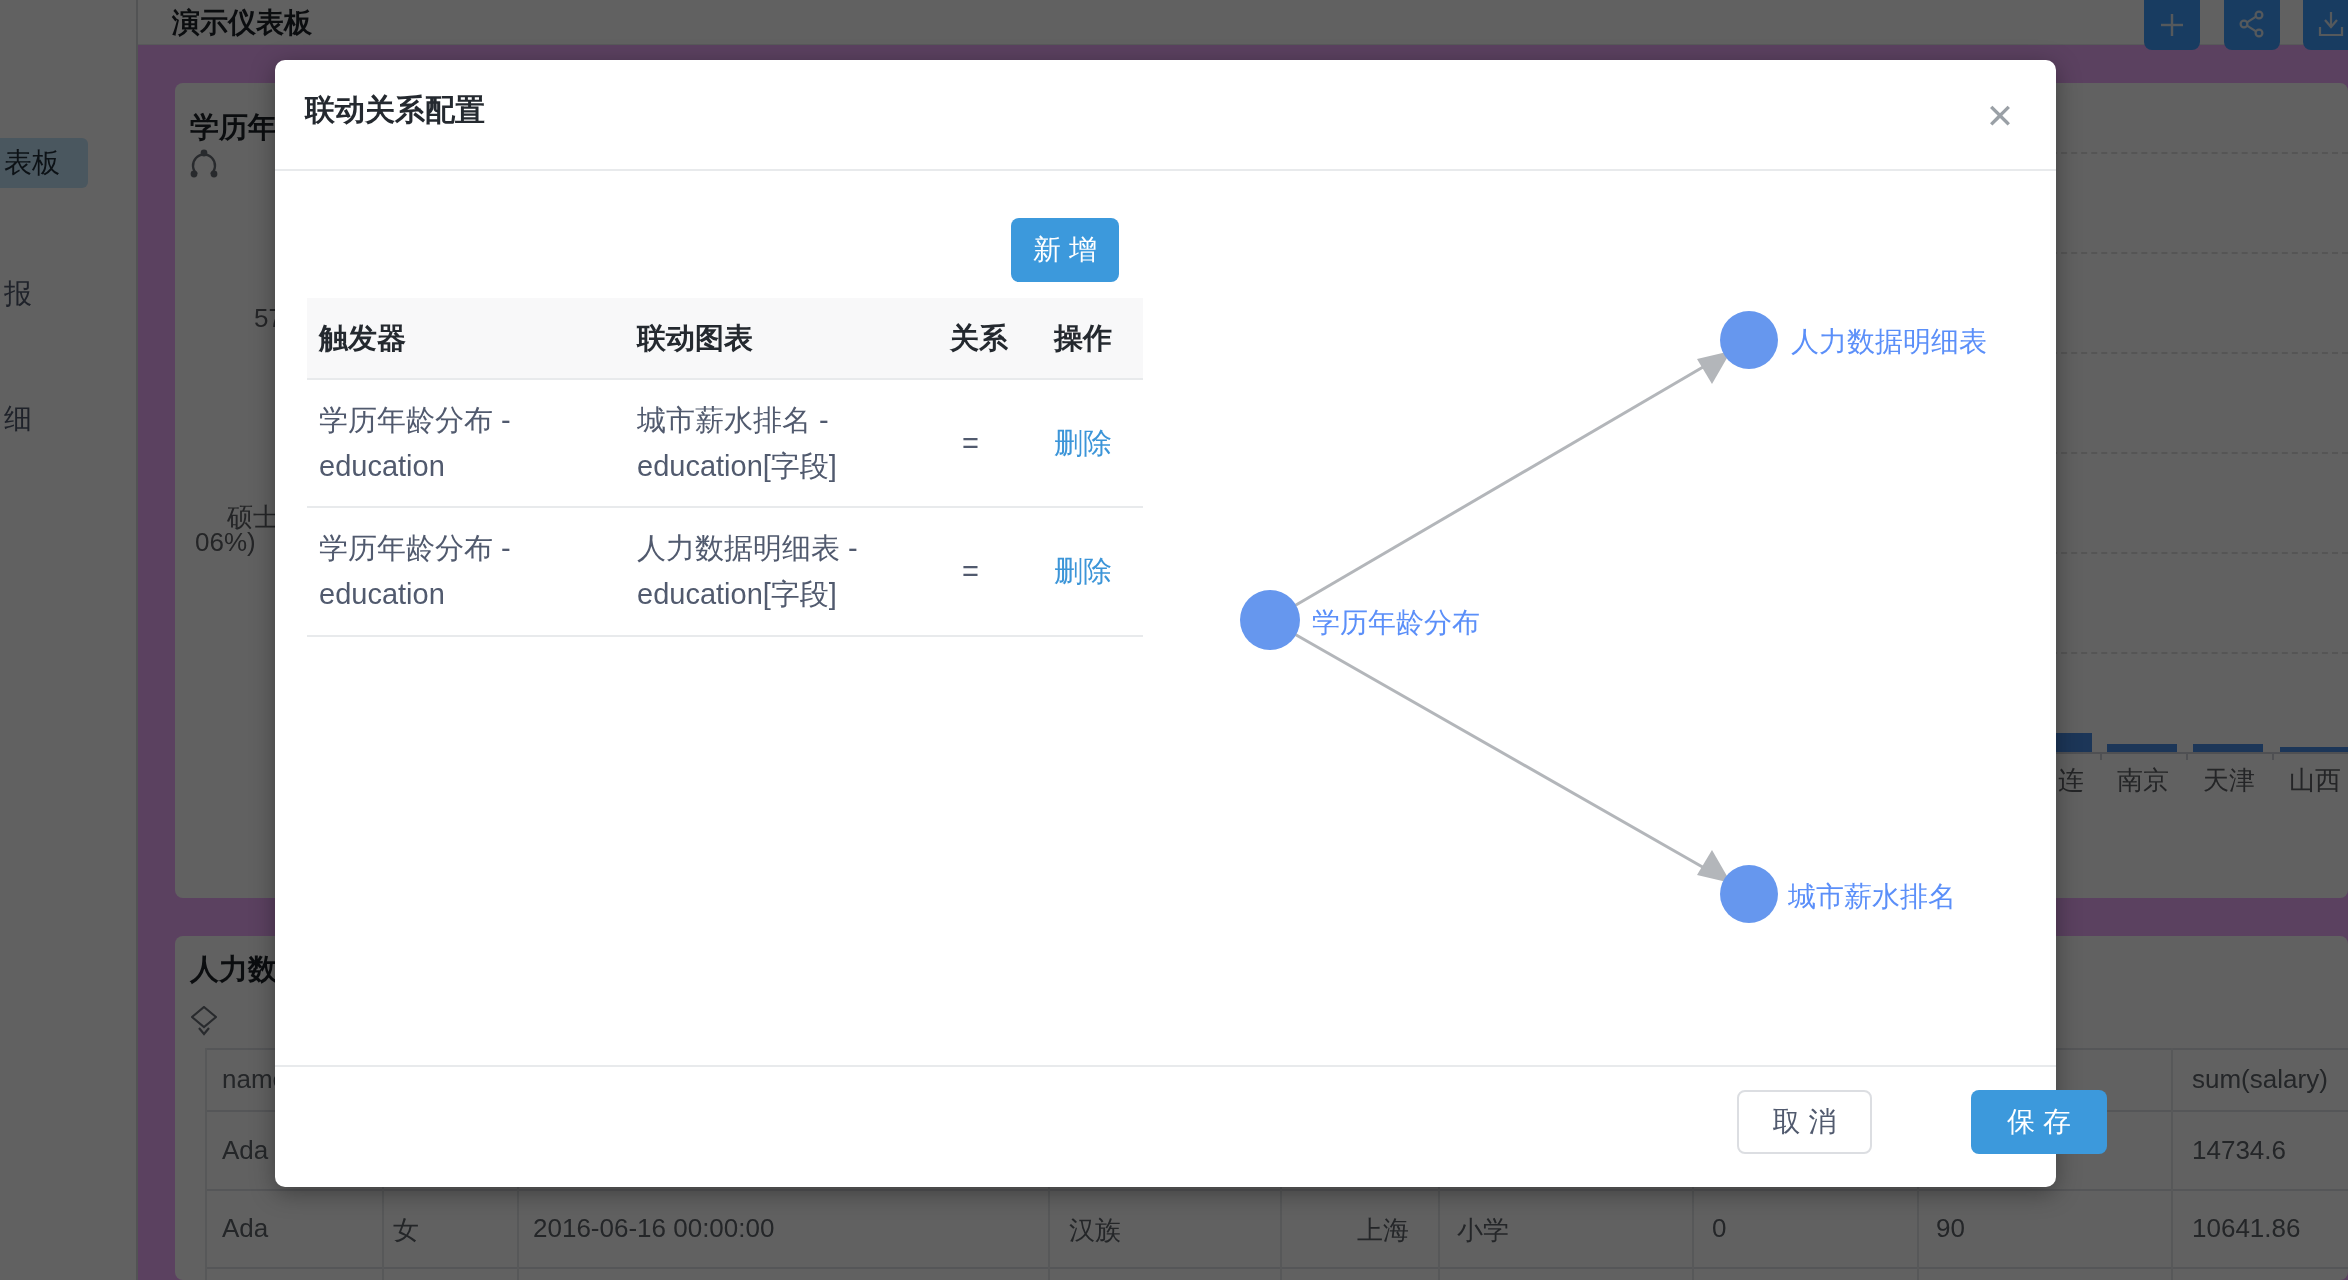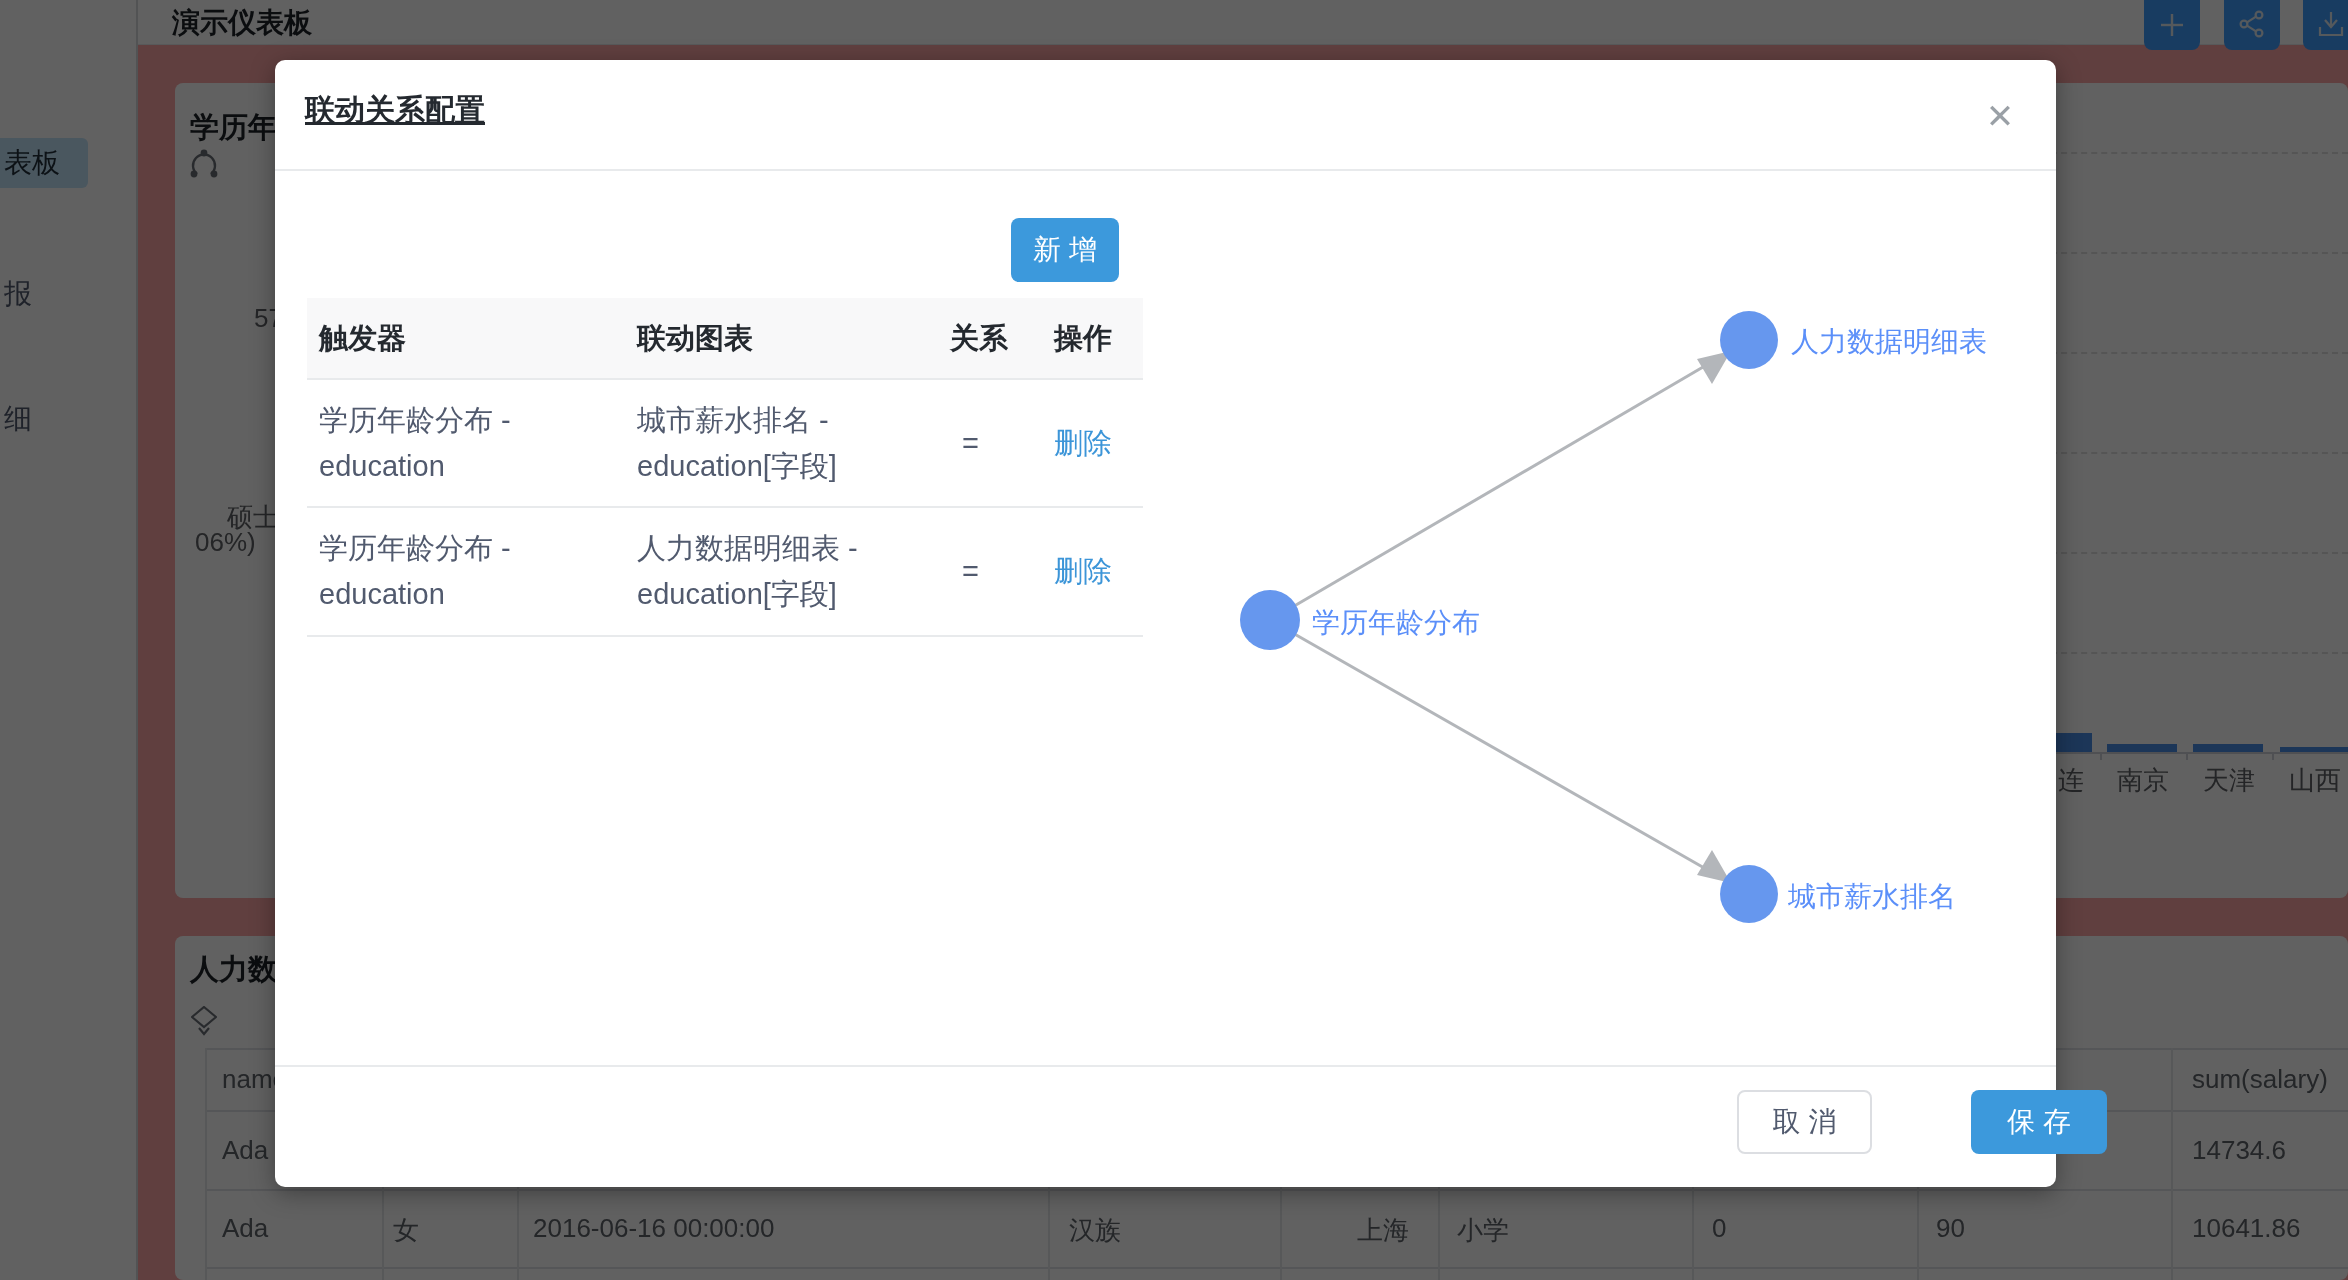--- a/index.html
+++ b/index.html
@@ -1,19 +1,19 @@
 <!DOCTYPE html>
 <html><head>
 <meta charset="utf-8">
 <style>
   html,body{margin:0;padding:0;background:#222;}
   *{box-sizing:border-box;}
   #screen{
     position:relative;width:2348px;height:1280px;overflow:hidden;
-    background:#fca5a5;font-family:"Liberation Sans",sans-serif;
+    background:#f0abfc;font-family:"Liberation Sans",sans-serif;
     -webkit-font-smoothing:antialiased;
   }
   .abs{position:absolute;}
   .nowrap{white-space:nowrap;}
 
   
   #app-layer{position:absolute;inset:0;}
   .topbar{position:absolute;left:0;top:0;width:2348px;height:45px;background:#ffffff;border-bottom:1px solid #e8eaec;}
   .app-title{position:absolute;left:172px;top:2px;height:42px;line-height:42px;font-size:28px;font-weight:bold;color:#1f2329;}
   .tb-btn{position:absolute;top:-10px;width:56px;height:60px;background:#409eff;border-radius:8px;display:flex;align-items:flex-end;justify-content:center;padding-bottom:12px;}
@@ -31,21 +31,21 @@
   .dtable-line-h{position:absolute;background:#dfe3e8;height:2px;}
   .dtable-line-v{position:absolute;background:#e4e7eb;width:2px;top:1048px;height:232px;}
   .dcell{position:absolute;font-size:26px;color:#5f646b;white-space:nowrap;}
 
   
   #overlay{position:absolute;inset:0;background:rgba(0,0,0,0.62);}
 
   
   #modal{position:absolute;left:275px;top:60px;width:1781px;height:1127px;background:#ffffff;border-radius:10px;
          box-shadow:0 6px 24px rgba(0,0,0,0.35);}
-  .modal-title{position:absolute;left:305px;top:90px;font-size:30px;font-weight:bold;color:#24292f;text-decoration:underline;}
+  .modal-title{position:absolute;left:305px;top:90px;font-size:30px;font-weight:bold;color:#24292f;}
   .modal-close{position:absolute;left:1978px;top:94px;width:44px;height:44px;font-size:34px;line-height:44px;text-align:center;color:#9aa0a6;cursor:pointer;}
   .hr{position:absolute;background:#e8eaec;height:2px;}
   .btn-primary{position:absolute;background:#3c99dc;color:#ffffff;border:none;border-radius:8px;font-size:28px;font-family:"Liberation Sans",sans-serif;cursor:pointer;}
   .btn-plain{position:absolute;background:#ffffff;color:#515a6e;border:2px solid #dcdee2;border-radius:8px;font-size:28px;font-family:"Liberation Sans",sans-serif;cursor:pointer;}
   .mth{position:absolute;font-size:29px;font-weight:bold;color:#24292f;top:318px;height:40px;line-height:40px;white-space:nowrap;}
   .mtd{position:absolute;font-size:29px;color:#515a6e;height:40px;line-height:40px;white-space:nowrap;}
   .mlink{color:#3c95d8;cursor:pointer;}
   .rowline{position:absolute;left:307px;width:836px;height:2px;background:#e8eaec;}
 </style>
 </head>

